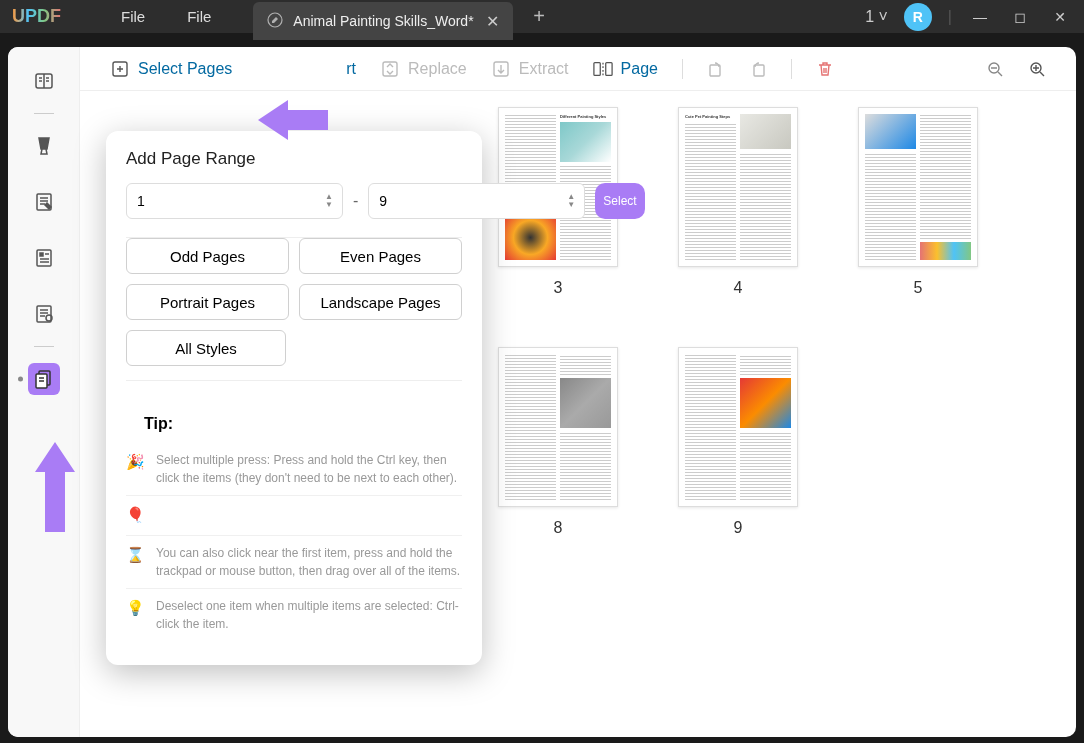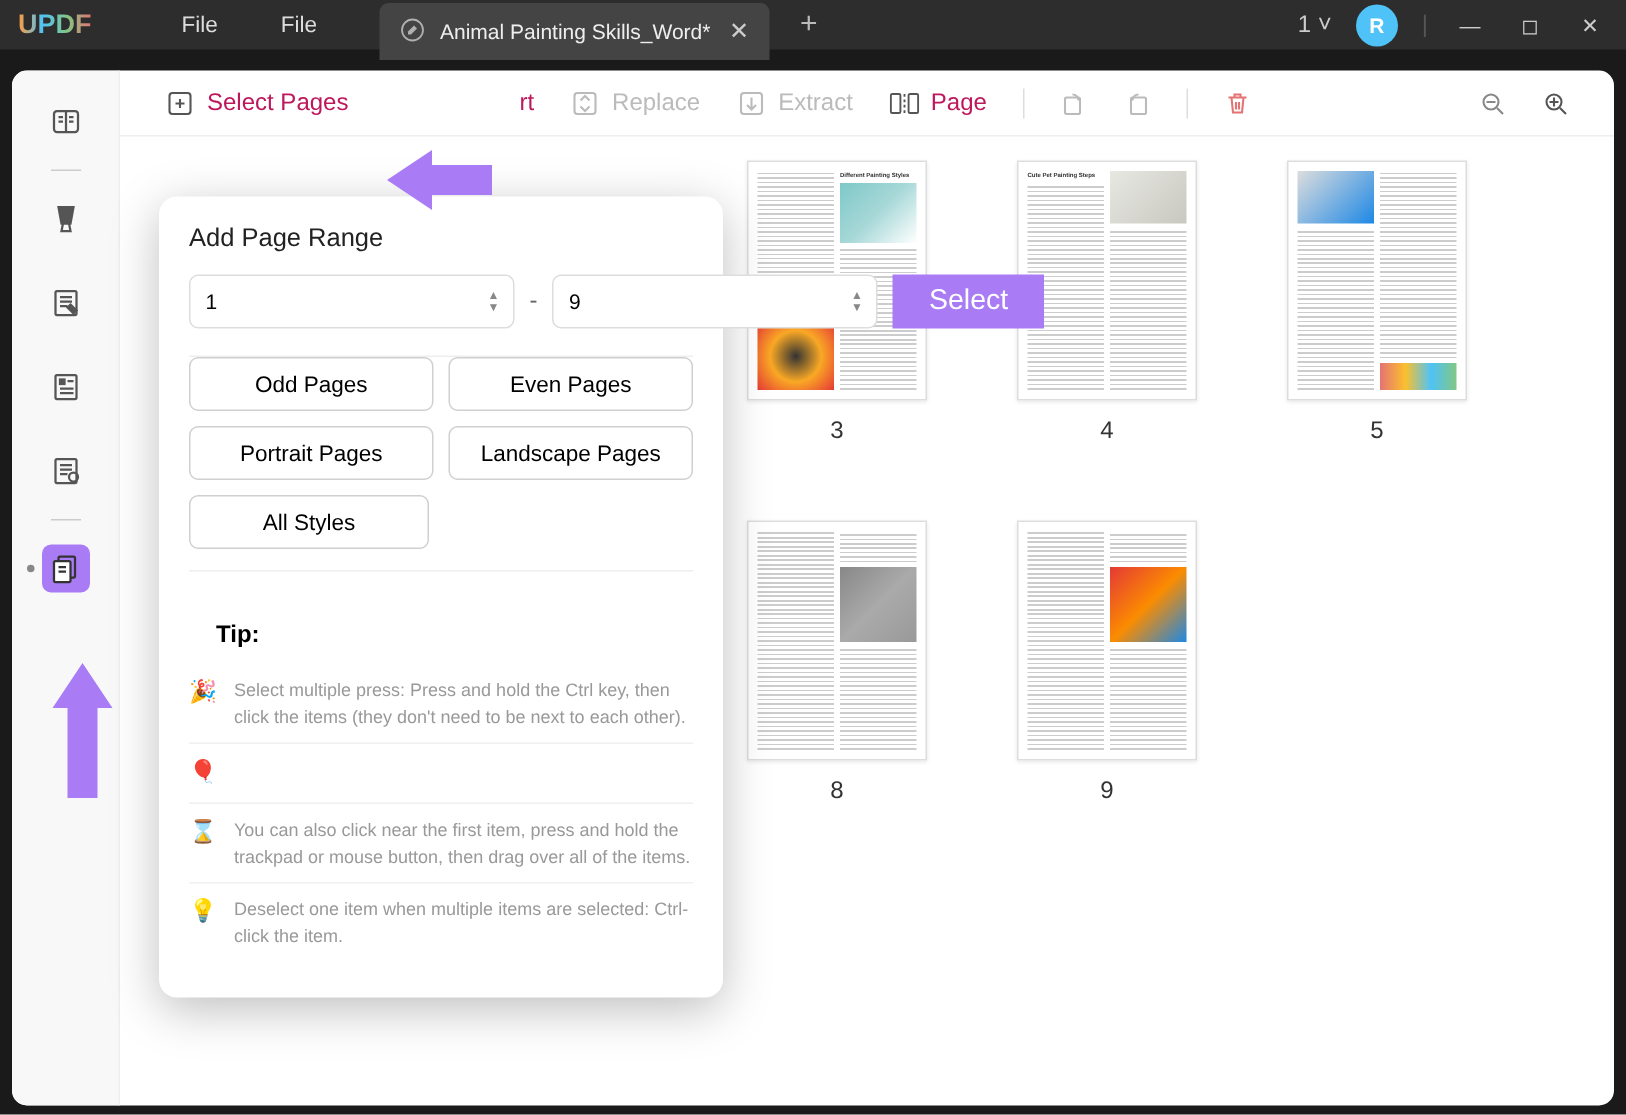--- a/index.html
+++ b/index.html
@@ -22,21 +22,21 @@
 
 
 .sidebar { position: absolute; left: 0; top: 0; bottom: 0; width: 72px; background: #f8f8f8; border-right: 1px solid #eee; display: flex; flex-direction: column; align-items: center; padding-top: 18px; gap: 24px; }
 .sb-item { width: 32px; height: 32px; display: flex; align-items: center; justify-content: center; cursor: pointer; border-radius: 6px; position: relative; }
 .sb-item.active { background: #a97cf5; }
 .sb-sep { width: 20px; height: 1px; background: #ccc; margin: -8px 0; }
 .sb-dot { position: absolute; left: -10px; top: 50%; width: 5px; height: 5px; background: #888; border-radius: 50%; transform: translateY(-50%); }
 
 
 .toolbar { position: absolute; left: 72px; right: 0; top: 0; height: 44px; display: flex; align-items: center; padding: 0 24px; gap: 12px; border-bottom: 1px solid #eee; }
-.tb-btn { display: flex; align-items: center; gap: 8px; font-size: 16px; color: #be185d; cursor: pointer; padding: 4px 6px; }
+.tb-btn { display: flex; align-items: center; gap: 8px; font-size: 16px; color: #0369a1; cursor: pointer; padding: 4px 6px; }
 .tb-btn.disabled { color: #bbb; }
 .tb-spacer { flex: 1; }
 .tb-icon { width: 20px; height: 20px; display: inline-flex; align-items: center; justify-content: center; }
 .tb-sep { width: 1px; height: 20px; background: #ddd; margin: 0 6px; }
 
 
 .thumbs { position: absolute; left: 490px; top: 60px; right: 20px; bottom: 20px; display: flex; flex-wrap: wrap; gap: 50px 60px; align-content: flex-start; }
 .thumb-item { display: flex; flex-direction: column; align-items: center; gap: 12px; }
 .thumb { width: 120px; height: 160px; border: 1px solid #ddd; background: #fff; box-shadow: 0 1px 3px rgba(0,0,0,0.1); padding: 6px; display: flex; gap: 4px; font-size: 2px; line-height: 1.3; color: #888; overflow: hidden; }
 .thumb-col { flex: 1; display: flex; flex-direction: column; gap: 3px; }
@@ -51,21 +51,21 @@
 .thumb-num { font-size: 16px; color: #333; }
 
 
 .popover { position: absolute; left: 98px; top: 84px; width: 376px; background: #fff; border-radius: 12px; box-shadow: 0 8px 32px rgba(0,0,0,0.25); padding: 18px 20px 24px; }
 .pop-title { font-size: 17px; margin-bottom: 14px; color: #222; }
 .range-row { display: flex; align-items: center; gap: 10px; padding-bottom: 18px; border-bottom: 1px solid #eee; }
 .range-input { flex: 1; height: 36px; border: 1px solid #ddd; border-radius: 6px; padding: 0 24px 0 10px; font-size: 14px; position: relative; background: #fff; }
 .range-wrap { position: relative; flex: 1; }
 .spinner { position: absolute; right: 4px; top: 4px; bottom: 4px; width: 14px; display: flex; flex-direction: column; justify-content: center; color: #888; font-size: 8px; line-height: 8px; }
 .dash { color: #666; }
-.select-btn { background: #a97cf5; color: #fff; border: none; border-radius: 0; height: 36px; padding: 0 24px; font-size: 19px; cursor: pointer; }
+.select-btn { background: #a97cf5; color: #fff; border: none; border-radius: 10px; height: 36px; padding: 0 8px; font-size: 12px; cursor: pointer; }
 .suggest-title { font-size: 17px; margin: 18px 0 14px; color: #222; }
 .suggest-grid { display: flex; flex-wrap: wrap; gap: 10px; padding-bottom: 18px; }
 .suggest-btn { border: 1px solid #d0d0d0; background: #fff; border-radius: 6px; height: 36px; font-size: 15px; cursor: pointer; padding: 0 12px; flex: 1; min-width: 150px; }
 .suggest-btn.full { flex: 0 0 160px; }
 .suggest-sep { width: 100%; height: 1px; background: #eee; margin-top: 4px; }
 .tip-title { font-size: 16px; font-weight: 600; margin: 16px 18px 10px; }
 .tip { display: flex; gap: 12px; font-size: 12px; color: #999; padding: 8px 0; border-bottom: 1px solid #f0f0f0; line-height: 1.5; }
 .tip:last-child { border-bottom: none; }
 .tip-icon { width: 18px; flex-shrink: 0; font-size: 15px; }
 

